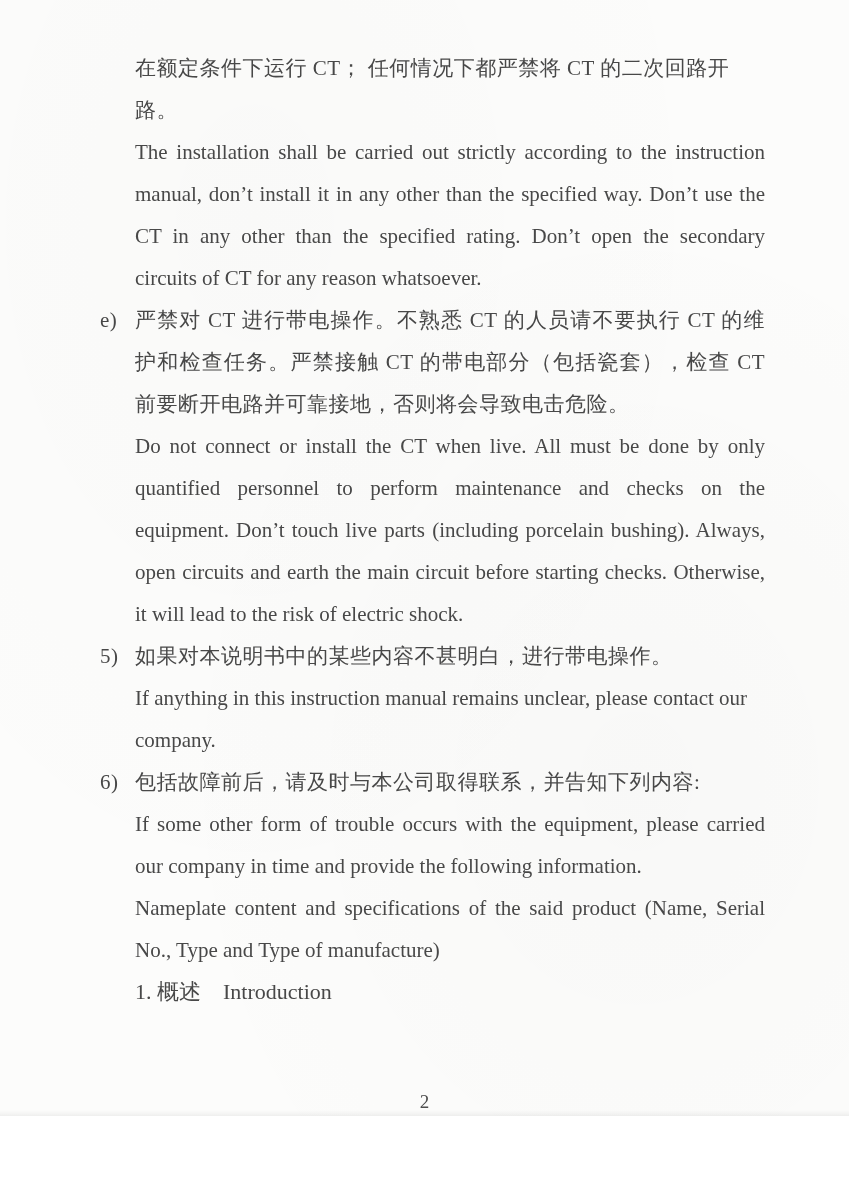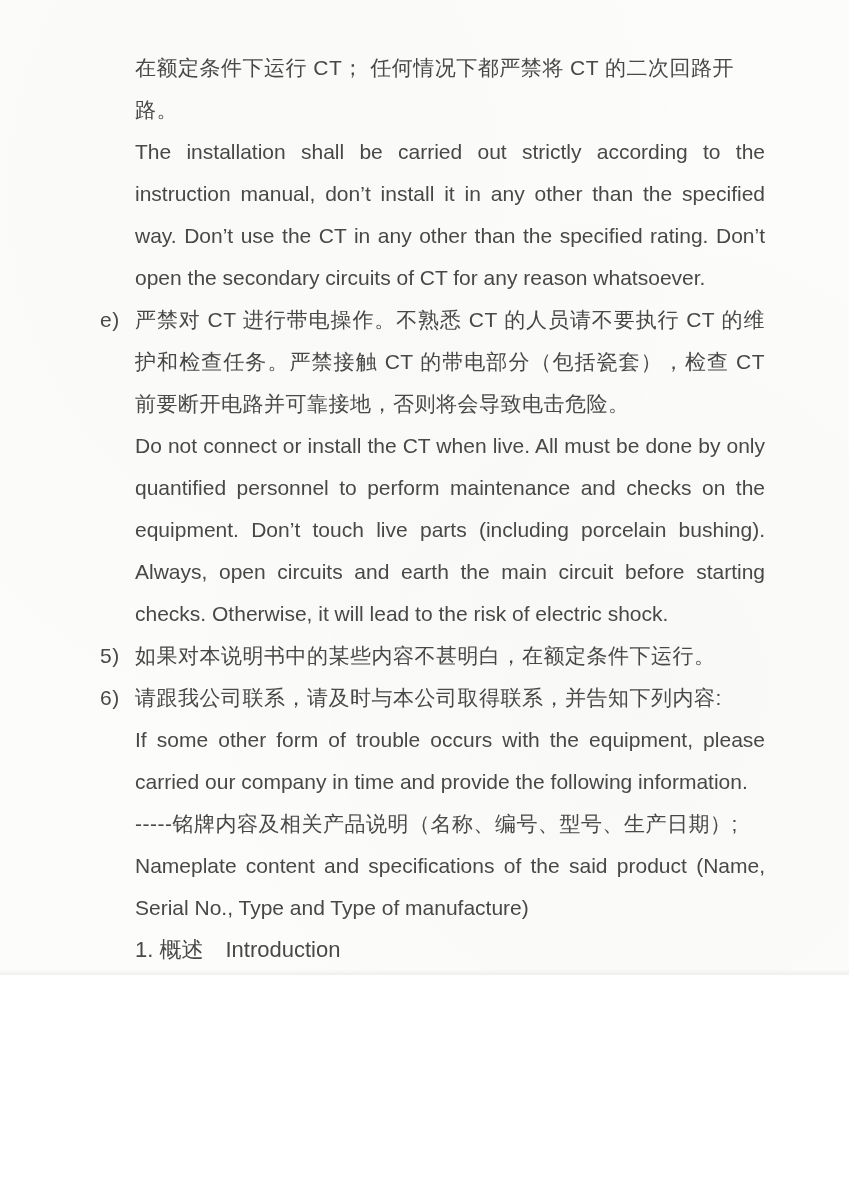--- a/index.html
+++ b/index.html
@@ -3,24 +3,24 @@
 <meta charset="utf-8">
 <style>
   html, body {
     margin: 0;
     padding: 0;
     background: #ffffff;
   }
   .page {
     position: relative;
     width: 849px;
-    height: 975px;
+    height: 1116px;
     background: #fcfcfb;
     overflow: hidden;
-    font-family: Liberation Sans, sans-serif;
+    font-family: Liberation Serif, serif;
     color: #484848;
   }
   
   .page::before {
     content: "";
     position: absolute;
     inset: 0;
     background:
       radial-gradient(ellipse at 30% 20%, rgba(0,0,0,0.012), transparent 60%),
       radial-gradient(ellipse at 75% 70%, rgba(0,0,0,0.015), transparent 55%);
@@ -107,32 +107,32 @@
 
     <p class="zh justify hang">
       <span class="marker">e)</span>
       <span>严禁对 CT 进行带电操作。不熟悉 CT 的人员请不要执行 CT 的维护和检查任务。严禁接触 CT 的带电部分（包括瓷套），检查 CT 前要断开电路并可靠接地，否则将会导致电击危险。</span>
     </p>
 
     <p class="justify">Do not connect or install the CT when live. All must be done by only quantified personnel to perform maintenance and checks on the equipment. Don’t touch live parts (including porcelain bushing). Always, open circuits and earth the main circuit before starting checks. Otherwise, it will lead to the risk of electric shock.</p>
 
     <p class="zh hang">
       <span class="marker">5)</span>
-      <span>如果对本说明书中的某些内容不甚明白，在额定条件下运行。</span>
+      <span>如果对本说明书中的某些内容不甚明白，进行带电操作。</span>
     </p>
 
+    <p>If anything in this instruction manual remains unclear, please contact our company.</p>
 
     <p class="zh hang">
       <span class="marker">6)</span>
-      <span>请跟我公司联系，请及时与本公司取得联系，并告知下列内容:</span>
+      <span>包括故障前后，请及时与本公司取得联系，并告知下列内容:</span>
     </p>
 
     <p class="justify">If some other form of trouble occurs with the equipment, please carried our company in time and provide the following information.</p>
 
-    <p class="zh dash">-----铭牌内容及相关产品说明（名称、编号、型号、生产日期）;</p>
 
     <p class="justify">Nameplate content and specifications of the said product (Name, Serial No., Type and Type of manufacture)</p>
 
 
 
     <p class="heading">1. 概述　Introduction</p>
 
   </div>
 
   <div class="page-number">2</div>

